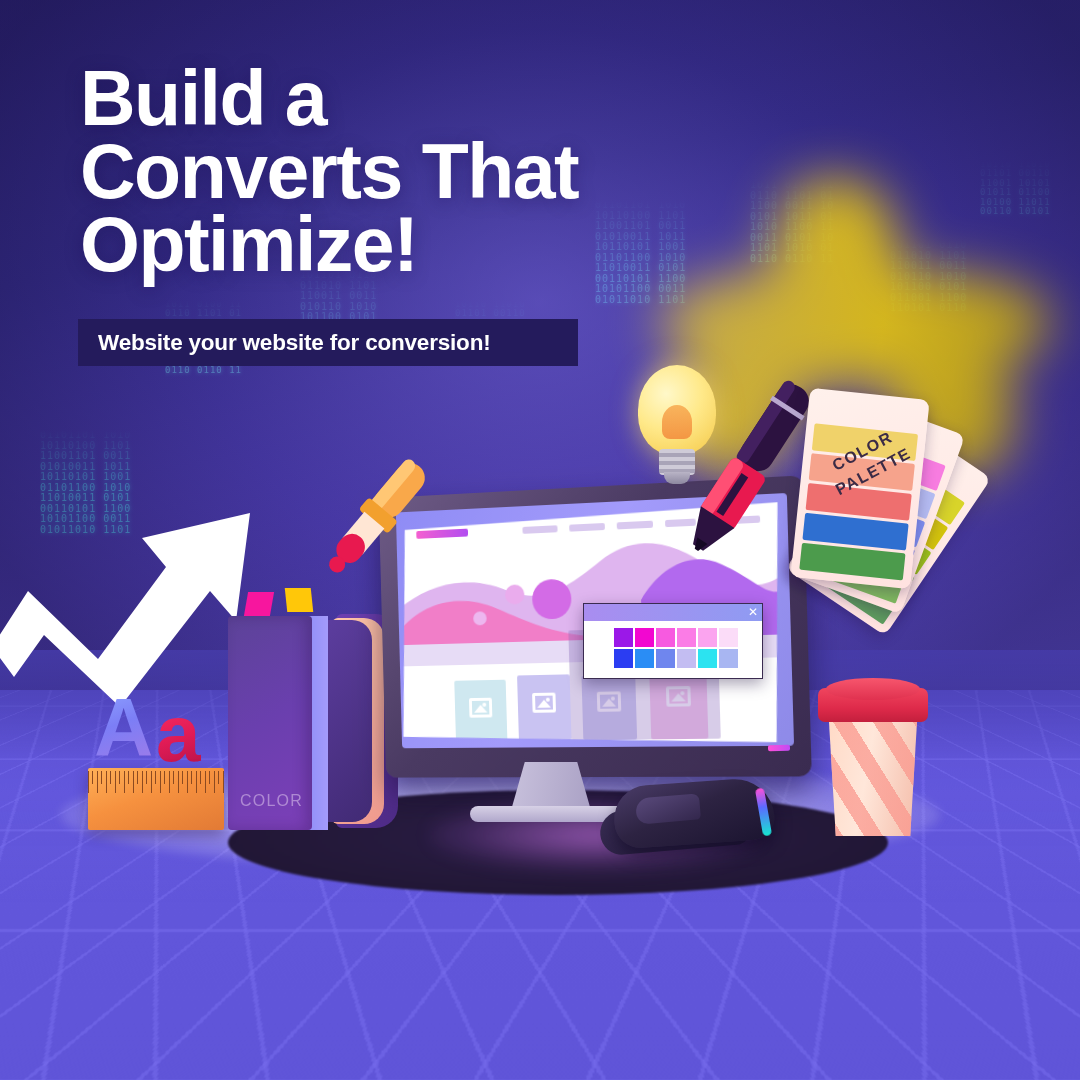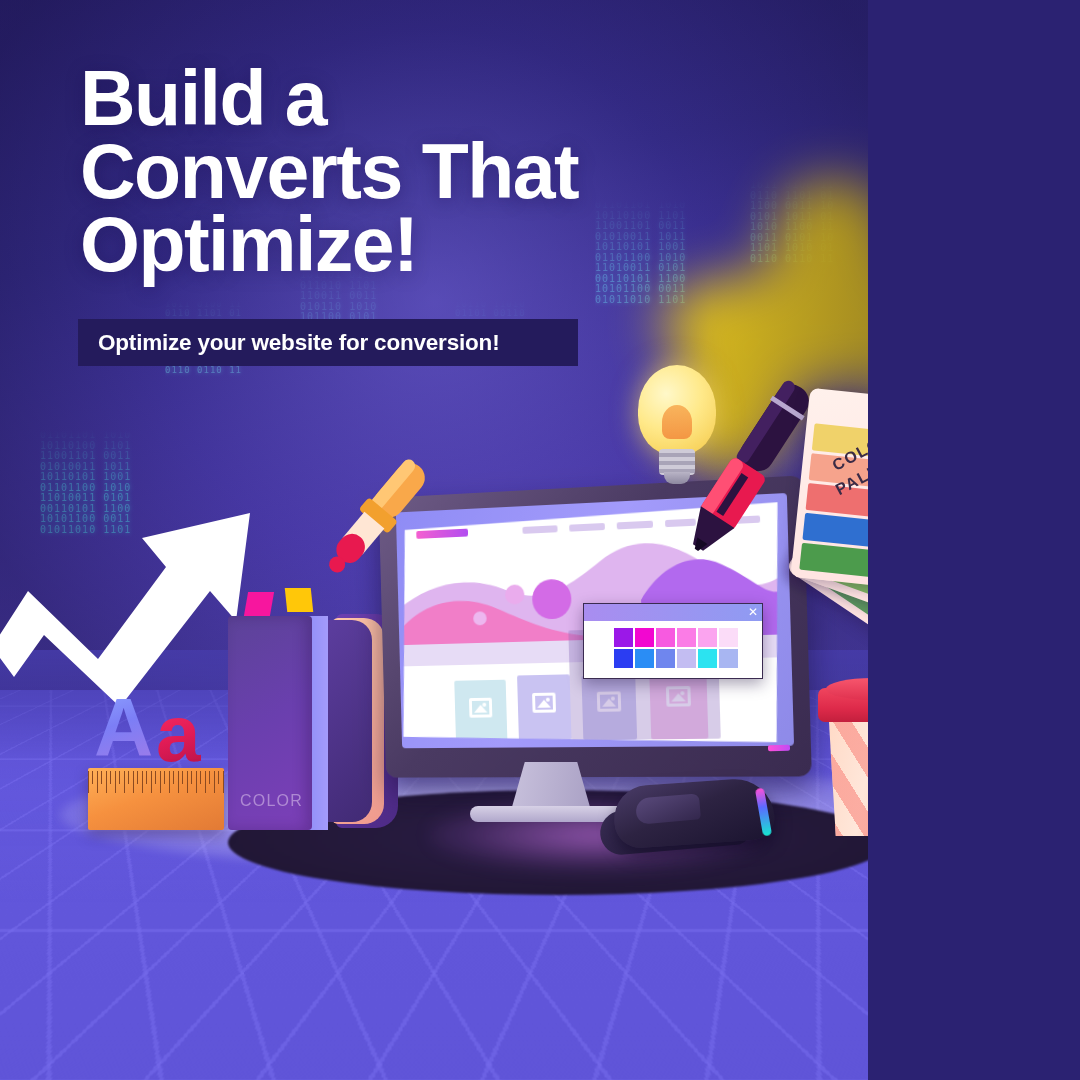--- a/index.html
+++ b/index.html
@@ -1,19 +1,19 @@
 <!DOCTYPE html>
 <html><head>
 <meta charset="utf-8">
 <style>
   * { margin:0; padding:0; box-sizing:border-box; }
   html,body { width:1080px; height:1080px; overflow:hidden; background:#2b2272; }
   body { font-family:"Liberation Sans", sans-serif; }
 
-  #stage { position:relative; width:868px; height:1080px; overflow:hidden; }
+  #stage { position:relative; width:1080px; height:1080px; overflow:hidden; }
 
   
   .bg-base{position:absolute;inset:0;
     background:linear-gradient(168deg,#2a2170 0%,#312981 22%,#4a3aa8 48%,#5b4bc4 66%,#6257d6 80%,#5d52cf 100%);}
   .bg-vignette{position:absolute;inset:0;
     background:radial-gradient(ellipse 58% 46% at 50% 28%, rgba(125,110,230,.45) 0%, rgba(70,55,165,.12) 55%, rgba(25,18,70,.42) 100%);}
   .bg-rays{position:absolute;left:120px;top:-80px;width:760px;height:720px;
     background:
       linear-gradient(100deg, rgba(150,140,255,.14) 0 6px, transparent 6px 46px),
       linear-gradient(118deg, rgba(160,150,255,.10) 0 5px, transparent 5px 60px);
@@ -276,21 +276,21 @@
   </div>
   <div class="floor-mask"></div>
 
   <div class="headline">
     <span>Build a</span>
     <span>Converts That</span>
     <span>Optimize!</span>
   </div>
 
   <div class="subbar">
-    <div class="txt">Optimize your website for conversion!</div>
+    <div class="txt">Website your website for conversion!</div>
   </div>
 
   <div class="arrow">
     <svg viewBox="0 0 330 300" width="330" height="300">
       <path d="M4 232 L40 176 L110 244 L178 152 L154 123 L262 98 L248 206 L222 176 L132 292 L56 220 L26 262 Z" fill="#ffffff"></path>
     </svg>
   </div>
 
   <div class="white-pad"></div>
   <div class="table-ellipse"></div>

